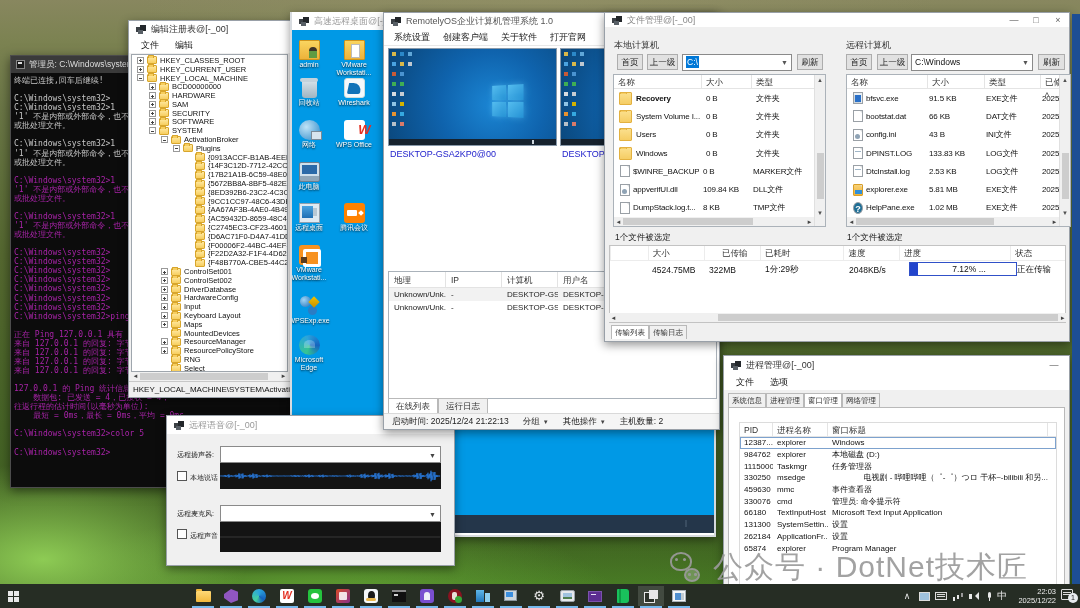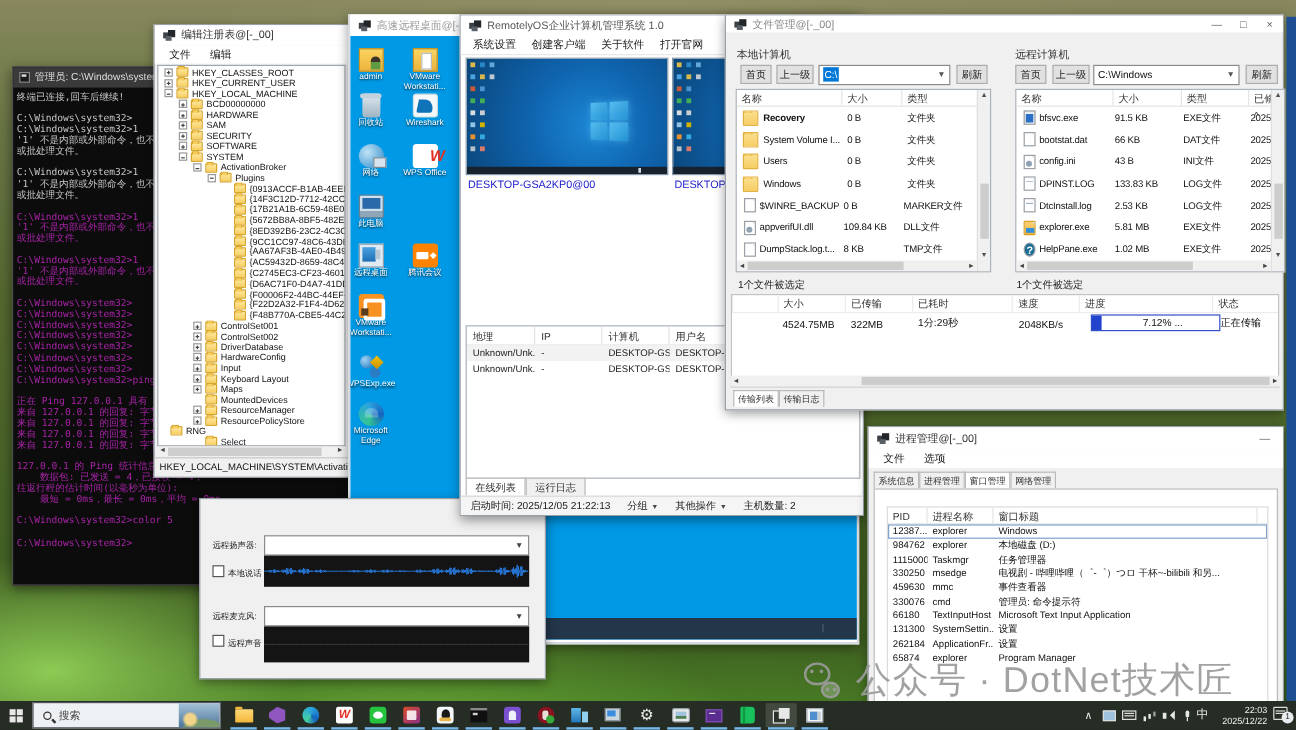--- a/index.html
+++ b/index.html
@@ -503,21 +503,21 @@
         <div class="treerow" style="padding-left: 29px;">
           <span class="texp plus"></span>
           <span class="tfold"></span>
           <span class="tlabel">ResourceManager</span>
         </div>
         <div class="treerow" style="padding-left: 29px;">
           <span class="texp plus"></span>
           <span class="tfold"></span>
           <span class="tlabel">ResourcePolicyStore</span>
         </div>
-        <div class="treerow" style="">
+        <div class="treerow" style="padding-left: 29px;">
           <span class="texp none"></span>
           <span class="tfold"></span>
           <span class="tlabel">RNG</span>
         </div>
         <div class="treerow" style="padding-left: 29px;">
           <span class="texp none"></span>
           <span class="tfold"></span>
           <span class="tlabel">Select</span>
         </div>
       </div>
@@ -592,20 +592,28 @@
 Edge</div>
           </div>
         </div>
       <div id="rdp-task">
           <span class="trayline"></span>
         </div>
     </div>
   </div>
 
   <div id="voice" class="win">
+    <div class="tbar">
+      <span class="appico">
+          <i></i>
+          <i></i>
+          <i></i>
+        </span>
+      <span class="ttl">远程语音@[-_00]</span>
+    </div>
     <div class="vlabel" style="left:10px; top:34px;">远程扬声器:</div>
     <div class="vcombo" style="top:30px;">
         <span class="dd">▼</span>
       </div>
     <div class="wavebox" style="top:47px; height:26px;">
       <svg width="221" height="26" id="wave1">
           <polyline points="0,13 0,13 1,12.917098280217811 1,13.082901719782189 2,12.801977327718173 2,13.198022672281827 3,12.815809549517818 3,13.184190450482182 4,12.687156609139123 4,13.312843390860877 5,12.025659777103952 5,13.974340222896048 6,12.023673227273376 6,13.976326772726624 7,12.975261993977908 7,13.024738006022092 8,11.738766808765403 8,14.261233191234597 9,11.454793194589032 9,14.545206805410968 10,12.394431392643622 10,13.605568607356378 11,12.44416853949264 11,13.55583146050736 12,12.177944786564758 12,13.822055213435242 13,12.726827949116949 13,13.273172050883051 14,12.993451413034643 14,13.006548586965357 15,12.36856653342919 15,13.63143346657081 16,11.673768584177596 16,14.326231415822404 17,12.23962460756646 17,13.76037539243354 18,11.87775106975561 18,14.12224893024439 19,10.327276447810604 19,15.672723552189396 20,10.813426640540317 20,15.186573359459683 21,12.851463753380665 21,13.148536246619335 22,10.710867675921367 22,15.289132324078633 23,10.577620357966117 23,15.422379642033883 24,12.205532632699446 24,13.794467367300554 25,12.25422210034456 25,13.74577789965544 26,12.11606329318325 26,13.88393670681675 27,12.838832730092081 27,13.161167269907919 28,12.969027296373413 28,13.030972703626587 29,12.094750819440563 29,13.905249180559437 30,11.41177032768773 30,14.58822967231227 31,12.227362869503267 31,13.772637130496733 32,11.779033583032543 32,14.220966416967457 33,10.42019111075341 33,15.57980888924659 34,11.0837400995708 34,14.9162599004292 35,12.789220227477012 35,13.210779772522988 36,11.118550076334067 36,14.881449923665933 37,11.191574662368849 37,14.808425337631151 38,12.488032911488439 38,13.511967088511561 39,12.495707362172107 39,13.504292637827893 40,12.528790481020943 40,13.471209518979057 41,12.984752205550897 41,13.015247794449103 42,12.908919083197594 42,13.091080916802406 43,12.304434609722387 43,13.695565390277613 44,11.944743598859274 44,14.055256401140726 45,12.562220904560874 45,13.437779095439126 46,12.253335993818423 46,13.746664006181577 47,11.597859333977366 47,14.402140666022634 48,12.061528569200194 48,13.938471430799806 49,12.860998856770522 49,13.139001143229478 50,12.160535970307771 50,13.839464029692229 51,12.284898955439072 51,13.715101044560928 52,12.832659258439415 52,13.167340741560585 53,12.835510084681054 53,13.164489915318946 54,12.895276055660725 54,13.104723944339275 55,12.963998526445605 55,13.036001473554395 56,12.978322731501109 56,13.021677268498891 57,12.81011801356891 57,13.18988198643109 58,12.78350306179771 58,13.21649693820229 59,12.939468281065427 59,13.060531718934573 60,12.92362360482838 60,13.07637639517162 61,12.94665421890577 61,13.05334578109423 62,12.975974642641345 62,13.024025357358655 63,12.982564311000443 63,13.017435688999557 64,12.848395747259994 64,13.151604252740006 65,12.81280060736901 65,13.18719939263099 66,12.94585342352887 66,13.05414657647113 67,12.923359626098664 67,13.076640373901336 68,12.96378736013179 68,13.03621263986821 69,12.934177875064723 69,13.065822124935277 70,12.956214570721786 70,13.043785429278214 71,12.613553584128846 71,13.386446415871154 72,12.426329098017359 72,13.573670901982641 73,12.786811808407778 73,13.213188191592222 74,12.456280965181412 74,13.543719034818588 75,11.979603218040237 75,14.020396781959763 76,12.305013180546341 76,13.694986819453659 77,12.80967804283158 77,13.19032195716842 78,12.166908902655212 78,13.833091097344788 79,12.283540448890802 79,13.716459551109198 80,12.857273103100699 80,13.142726896899301 81,12.824996338212824 81,13.175003661787176 82,12.971150990434493 82,13.028849009565507 83,12.565078143285083 83,13.434921856714917 84,12.86774631113021 84,13.13225368886979 85,12.144706235307098 85,13.855293764692902 86,11.895811632829679 86,14.104188367170321 87,12.664642129803171 87,13.335357870196829 88,12.058895631054003 88,13.941104368945997 89,11.426007000350278 89,14.573992999649722 90,12.038521054464773 90,13.961478945535227 91,12.69784469022546 91,13.30215530977454 92,11.936664850178527 92,14.063335149821473 93,12.184038892487107 93,13.815961107512893 94,12.871924013673686 94,13.128075986326314 95,12.859946381212588 95,13.140053618787412 96,12.859995815069128 96,13.140004184930872 97,12.697869682602176 97,13.302130317397824 98,12.812121484444733 98,13.187878515555267 99,12.030793906712676 99,13.969206093287324 100,11.868369877513459 100,14.131630122486541 101,12.716150823460556 101,13.283849176539444 102,12.08789065362099 102,13.91210934637901 103,11.614106757837229 103,14.385893242162771 104,12.232348023807187 104,13.767651976192813 105,12.726819504649761 105,13.273180495350239 106,12.20683948205267 106,13.79316051794733 107,12.45978598702927 107,13.54021401297073 108,12.936517337235049 108,13.063482662764951 109,12.954464768262563 109,13.045535231737437 110,12.824511055897021 110,13.175488944102979 111,12.773248771108547 111,13.226751228891453 112,12.855075557716287 112,13.144924442283713 113,12.400602669890866 113,13.599397330109134 114,12.38500531926106 114,13.61499468073894 115,12.880807269659007 115,13.119192730340993 116,12.574266567164186 116,13.425733432835814 117,12.452089020075952 117,13.547910979924048 118,12.750384752612696 118,13.249615247387304 119,12.913066270594 119,13.086933729406 120,12.824353354428697 120,13.175646645571303 121,12.920745244421616 121,13.079254755578384 122,12.996130953466057 122,13.003869046533943 123,12.99957964659369 123,13.00042035340631 124,12.96095838228669 124,13.03904161771331 125,12.952731865030763 125,13.047268134969237 126,12.843449720619171 126,13.156550279380829 127,12.164044529463148 127,13.835955470536852 128,11.872788643674987 128,14.127211356325013 129,12.76278187563005 129,13.23721812436995 130,11.57986791961167 130,14.42013208038833 131,12.184071169944918 131,13.815928830055082 132,12.535710510387842 132,13.464289489612158 133,12.747595463592756 133,13.252404536407244 134,12.359723996556149 134,13.640276003443851 135,12.591576409179899 135,13.408423590820101 136,12.97587762091665 136,13.02412237908335 137,12.895488004091195 137,13.104511995908805 138,12.45876550167689 138,13.54123449832311 139,12.484602019831765 139,13.515397980168235 140,12.544113212787394 140,13.455886787212606 141,11.33331850916613 141,14.66668149083387 142,11.241749177851572 142,14.758250822148428 143,12.757592017056753 143,13.242407982943247 144,11.27897867539746 144,14.72102132460254 145,10.63829004125197 145,15.36170995874803 146,11.854979237360427 146,14.145020762639573 147,12.350874355747566 147,13.649125644252434 148,11.654886824161412 148,14.345113175838588 149,12.299417246263825 149,13.700582753736175 150,12.984513971534293 150,13.015486028465707 151,12.610039878301635 151,13.389960121698365 152,11.755048218140509 152,14.244951781859491 153,12.019568130879403 153,13.980431869120597 154,12.082134990800583 154,13.917865009199417 155,10.119654462007135 155,15.880345537992865 156,10.24424995179658 156,15.75575004820342 157,12.75093445337909 157,13.24906554662091 158,10.474961912662192 158,15.525038087337808 159,9.855778475443353 159,16.14422152455665 160,11.644218569551931 160,14.355781430448069 161,12.175961862599793 161,13.824038137400207 162,11.569296168659264 162,14.430703831340736 163,12.410722452149178 163,13.589277547850822 164,12.992126180250194 164,13.007873819749806 165,11.742333557509014 165,14.257666442490986 166,11.486748208233807 166,14.513251791766193 167,11.991396684425181 167,14.008603315574819 168,11.998421843090059 168,14.001578156909941 169,10.285982266156802 169,15.714017733843198 170,10.662387447686095 170,15.337612552313905 171,12.893132699779315 171,13.106867300220685 172,11.052840128654926 172,14.947159871345074 173,10.847336291326497 173,15.152663708673503 174,12.201595077897759 174,13.798404922102241 175,12.501857782039611 175,13.498142217960389 176,12.313571113059131 176,13.686428886940869 177,12.811840177358356 177,13.188159822641644 178,12.996616338347751 178,13.003383661652249 179,12.652885297354008 179,13.347114702645992 180,12.391996689863783 180,13.608003310136217 181,12.702092526336177 181,13.297907473663823 182,12.747089421045516 182,13.252910578954484 183,12.579160245250554 183,13.420839754749446 184,12.839809749854185 184,13.160190250145815 185,12.999773900193658 185,13.000226099806342 186,12.772530117376121 186,13.227469882623879 187,12.535831001190802 187,13.464168998809198 188,12.754288548797993 188,13.245711451202007 189,12.761292588048475 189,13.238707411951525 190,12.62496254823279 190,13.37503745176721 191,12.933258937784027 191,13.066741062215973 192,12.99580690770781 192,13.00419309229219 193,12.317566728575532 193,13.682433271424468 194,11.591854055854876 194,14.408145944145124 195,12.145606358492586 195,13.854393641507414 196,11.812300170917288 196,14.187699829082712 197,9.970416202777653 197,16.029583797222347 198,10.383888767048195 198,15.616111232951805 199,12.895912028844013 199,13.104087971155987 200,10.20646401048542 200,15.79353598951458 201,9.929128937979971 201,16.07087106202003 202,11.945013856405856 202,14.054986143594144 203,12.122034115034698 203,13.877965884965302 204,12.078153766038067 204,13.921846233961933 205,12.811446977682298 205,13.188553022317702 206,12.884923269899422 206,13.115076730100578 207,11.079719634071617 207,14.920280365928383 208,9.724866988762184 208,16.275133011237816 209,11.34793917002486 209,14.65206082997514 210,10.60349399187781 210,15.39650600812219 211,7.706550226388594 211,18.293449773611407 212,8.927574293810181 212,17.07242570618982 213,12.667603584794975 213,13.332396415205025 214,9.056918439951977 214,16.94308156004802 215,9.125776719771748 215,16.87422328022825 216,11.867153884584027 216,14.132846115415973 217,12.044064774245808 217,13.955935225754192 218,12.32295570563849 218,13.67704429436151 219,12.587200939315014 219,13.412799060684986 220,12.860647418080406 220,13.139352581919594" stroke="#2a7fe8" stroke-width="0.7" fill="none"></polyline>
         </svg>
     </div>
     <div class="chk" style="left:10px; top:55px;"></div>
@@ -718,21 +726,21 @@
           <span style="width: 56px;">-</span>
           <span style="width: 56px;">DESKTOP-GS...</span>
           <span style="width: 120px;">DESKTOP-GS</span>
         </div>
       </div>
     <div id="rm-tabs">
         <span class="tabitem sel">在线列表</span>
         <span class="tabitem">运行日志</span>
       </div>
     <div id="rm-status">
-      <span><span>启动时间:</span> <span>2025/12/05 21:22:13</span></span>
+      <span><span>启动时间:</span> <span>2025/12/24 21:22:13</span></span>
       <span><span>分组</span><span class="caret">▼</span></span>
       <span><span>其他操作</span><span class="caret">▼</span></span>
       <span><span>主机数量:</span> <span>2</span></span>
     </div>
   </div>
 
   <div id="filemgr" class="win">
     <div class="tbar">
       <span class="appico">
           <i></i>
@@ -885,21 +893,21 @@
           <span class="arr" style="margin-left:auto;">►</span>
         </div>
       </div>
     <div class="fm-status" style="left:10px; top:219px;">1个文件被选定</div>
     <div class="fm-status" style="left:242px; top:219px;">1个文件被选定</div>
 
     <div id="fm-transfer">
         <div class="thdr">
           <span style="width: 38px;"></span>
           <span style="width: 57px;">大小</span>
-          <span style="width: 56px;">已传输</span>
+          <span style="width: 56px; text-align: center;">已传输</span>
           <span style="width: 84px;">已耗时</span>
           <span style="width: 56px;">速度</span>
           <span style="width: 112px;">进度</span>
           <span style="width: 55px;">状态</span>
         </div>
         <div class="trow">
           <span style="width: 38px;"></span>
           <span style="width: 57px;">4524.75MB</span>
           <span style="width: 56px;">322MB</span>
           <span style="width: 84px;">1分:29秒</span>
@@ -959,21 +967,21 @@
             <span style="width: 220px;">本地磁盘 (D:)</span>
           </div>
           <div class="prow">
             <span style="width: 33px;">1115000</span>
             <span style="width: 55px;">Taskmgr</span>
             <span style="width: 220px;">任务管理器</span>
           </div>
           <div class="prow">
             <span style="width: 33px;">330250</span>
             <span style="width: 55px;">msedge</span>
-            <span style="width: 220px;">电视剧 - 哔哩哔哩（゜-゜）つロ 干杯~-bilibili 和另...</span>
+            <span style="width: 220px; text-align: right;">电视剧 - 哔哩哔哩（゜-゜）つロ 干杯~-bilibili 和另...</span>
           </div>
           <div class="prow">
             <span style="width: 33px;">459630</span>
             <span style="width: 55px;">mmc</span>
             <span style="width: 220px;">事件查看器</span>
           </div>
           <div class="prow">
             <span style="width: 33px;">330076</span>
             <span style="width: 55px;">cmd</span>
             <span style="width: 220px;">管理员: 命令提示符</span>
@@ -1004,25 +1012,20 @@
 
   <div id="taskbar" class="abs">
     <div id="tb-start">
         <span class="wlogo4">
           <i></i>
           <i></i>
           <i></i>
           <i></i>
         </span>
       </div>
-    <div id="tb-search">
-      <span class="mag"></span>
-      <span class="stxt">搜索</span>
-      <span class="hl"></span>
-    </div>
     <div id="tb-apps">
         <div class="tbicon" style="left: 190px;">
           <span class="t-folder"></span>
           <span class="under"></span>
         </div>
         <div class="tbicon" style="left: 218px;">
           <span class="t-vs"></span>
           <span class="under"></span>
         </div>
         <div class="tbicon" style="left: 246px;">

